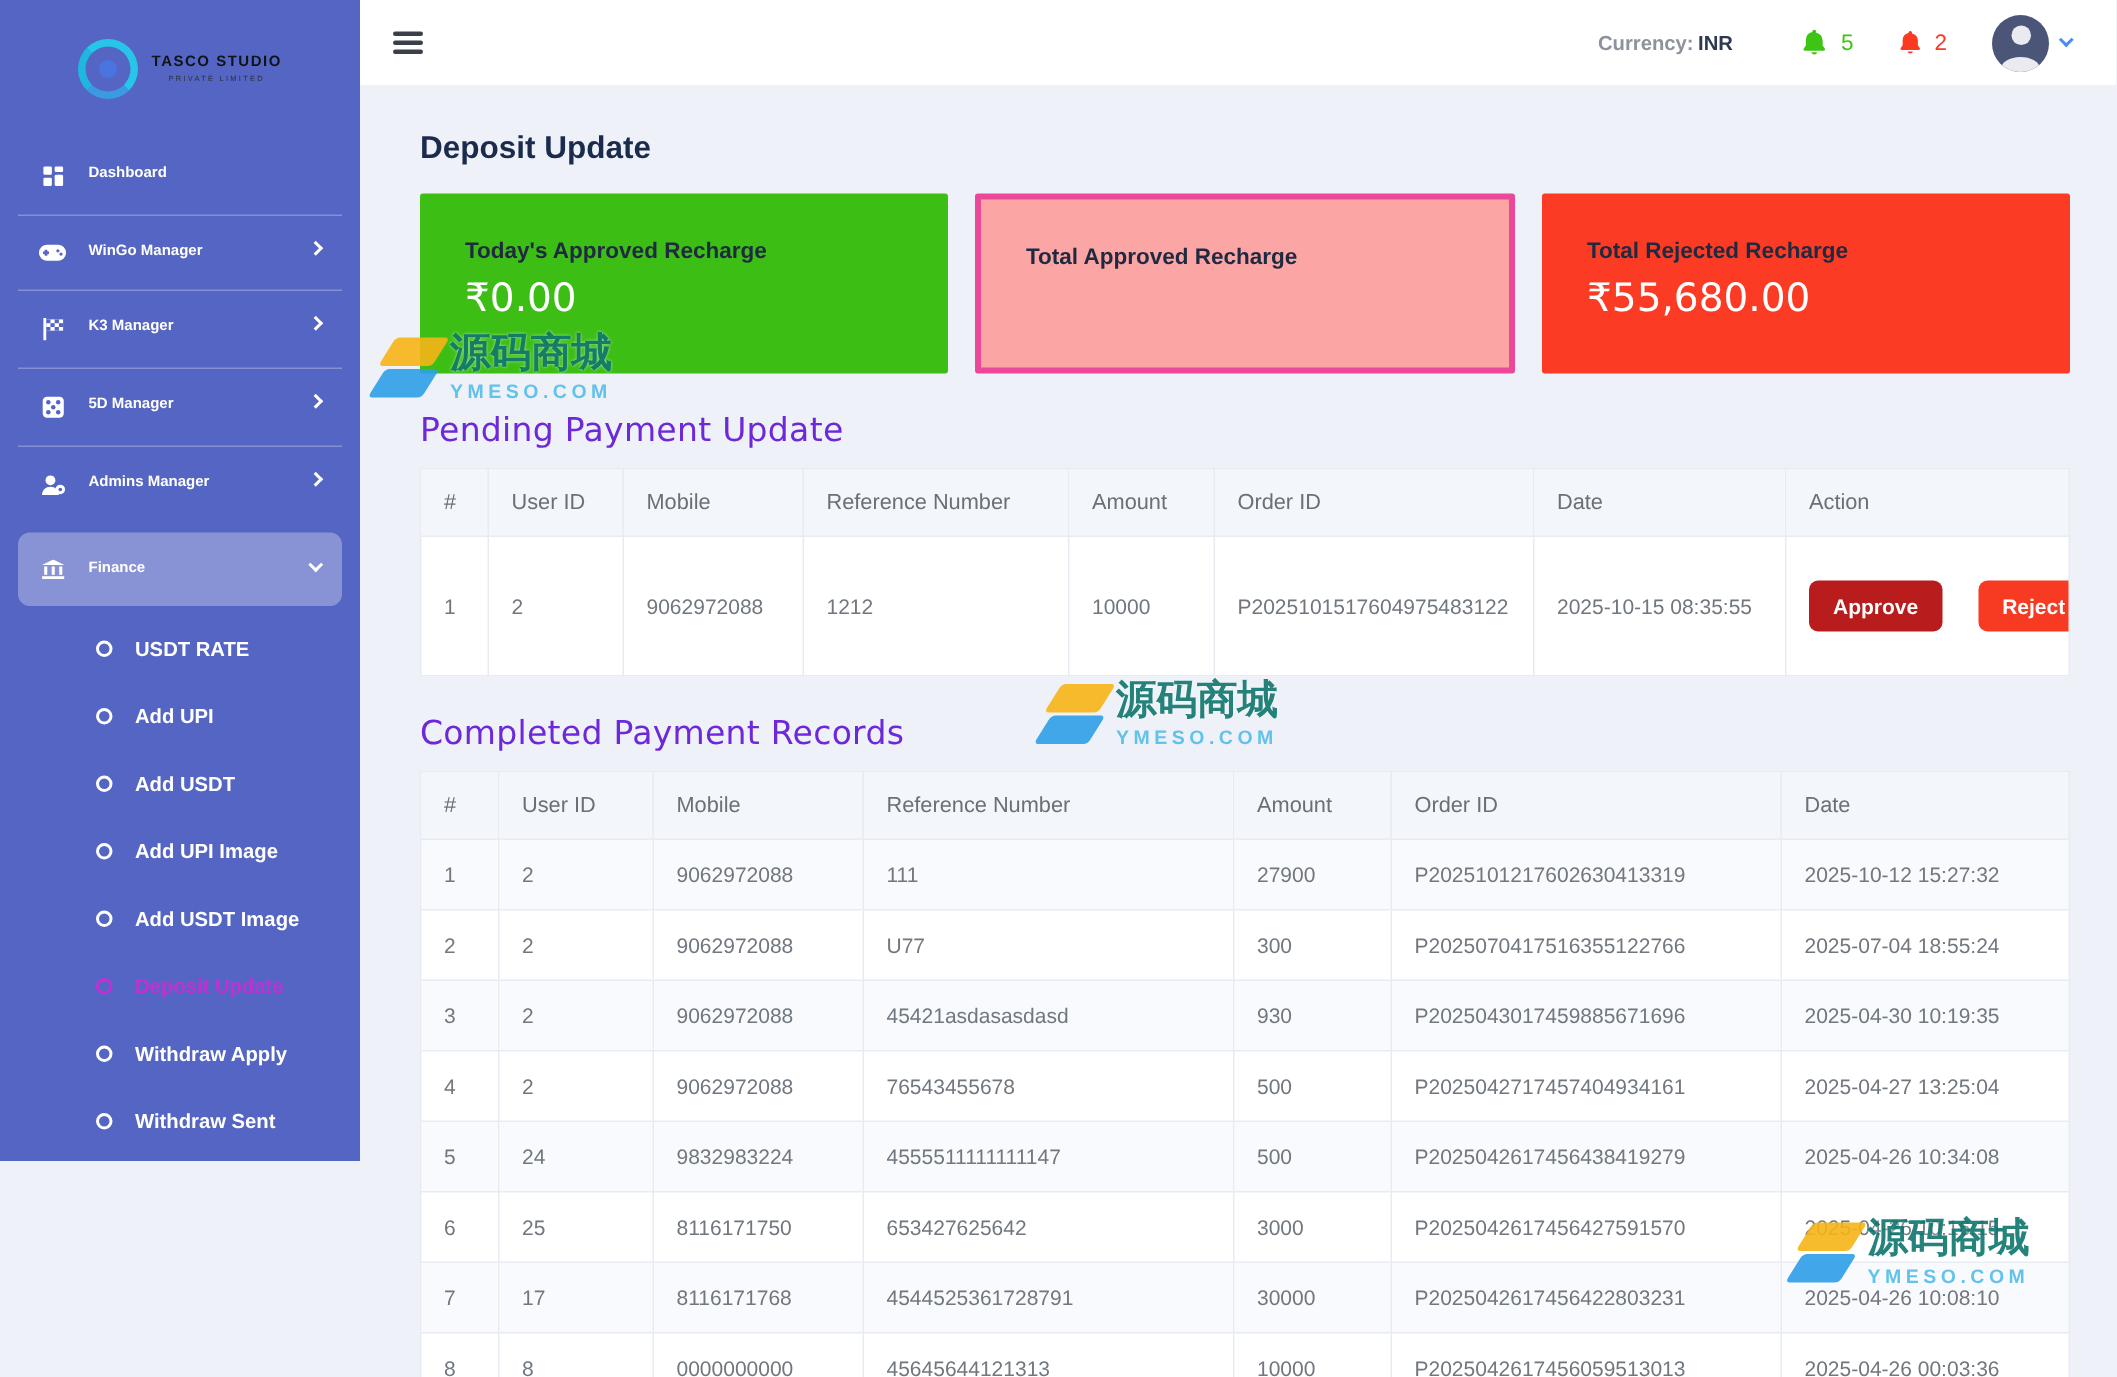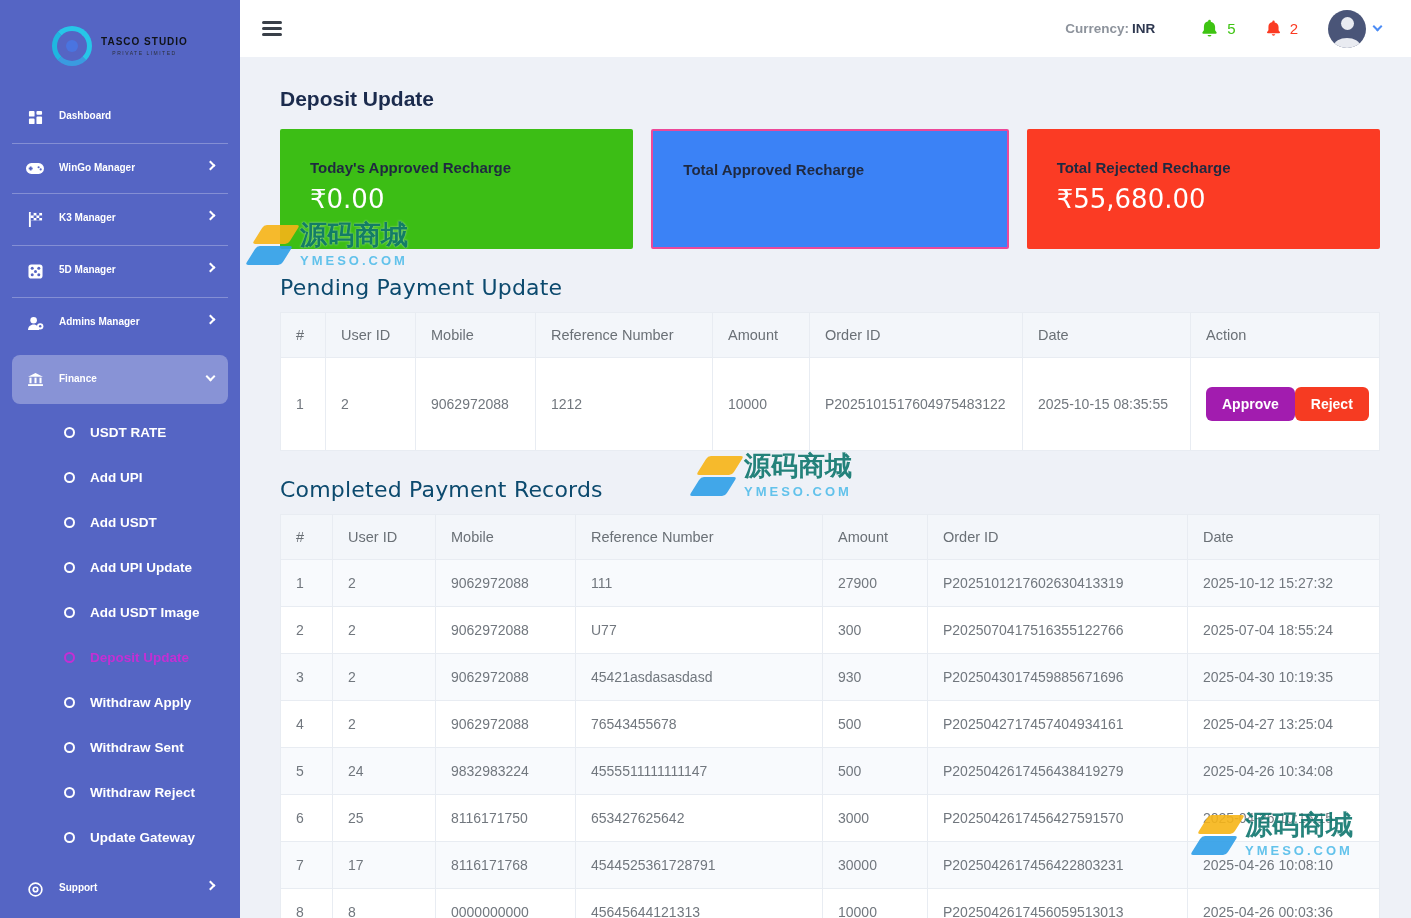--- a/index.html
+++ b/index.html
@@ -2,21 +2,21 @@
 <html><head>
 <meta charset="utf-8">
 <style>
   * { box-sizing: border-box; margin: 0; padding: 0; }
   html,body { width:1411px; height:918px; overflow:hidden; }
   body { font-family:"Liberation Sans", sans-serif; background:#eef1f7; }
 
   .app { display:flex; width:1411px; height:918px; }
 
   
-  .sidebar { width:240px; height:918px; background:#5565c4; color:#fff; flex-shrink:0; overflow:hidden; }
+  .sidebar { width:240px; height:774px; background:#5565c4; color:#fff; flex-shrink:0; overflow:hidden; }
   .logo-row { display:flex; align-items:center; justify-content:center; gap:9px; padding:26px 0 22px 0; }
   .logo-circle { width:40px; height:40px; border-radius:50%; border:5px solid #27c6e8; border-left-color:#1fb7e0; border-bottom-color:#3a9be0; position:relative; }
   .logo-circle::after { content:""; position:absolute; left:50%; top:50%; width:12px; height:12px; margin:-6px 0 0 -6px; border-radius:50%; background:#4a74e0; }
   .brand-text { display:flex; flex-direction:column; }
   .brand-name { font-size:10px; font-weight:bold; color:#101318; letter-spacing:1px; }
   .brand-sub { font-size:5px; color:#2a2f3a; letter-spacing:1.5px; margin-top:3px; text-align:center; }
 
   .nav { padding:4px 12px 0 12px; }
   .nav-item { display:flex; align-items:flex-start; gap:15px; padding:18px 14px; font-size:10px; font-weight:bold; cursor:pointer; }
   .nav-item.with-divider { border-bottom:1px solid rgba(255,255,255,.28); }
@@ -50,45 +50,45 @@
   .av-head { position:absolute; left:50%; top:7px; width:13px; height:13px; margin-left:-6.5px; border-radius:50%; background:#e9ebf1; }
   .av-body { position:absolute; left:50%; bottom:-6px; width:26px; height:16px; margin-left:-13px; border-radius:50% 50% 0 0; background:#e9ebf1; }
   .chev-blue { width:7px; height:7px; border-right:2.4px solid #4b8cf5; border-bottom:2.4px solid #4b8cf5; transform:rotate(45deg); display:inline-block; margin-top:-4px; }
 
   .content { flex:1; background:#eef1f7; padding:30px 31px 0 40px; position:relative; overflow:hidden; height:861px; }
   .page-title { font-size:21px; font-weight:bold; color:#1b2b4d; margin-bottom:18px; }
 
   .cards { display:flex; gap:18px; }
   .card { flex:1; height:120px; padding:30px 30px; border-radius:2px; }
   .card.green { background:#3cbe15; }
-  .card.white { background:#3b82f6; border:2px solid #ec4899; }
+  .card.white { background:#fca5a5; border:4px solid #ec4899; }
   .card.red { background:#fb3b24; }
   .card-title { font-size:15px; font-weight:bold; color:#1f2940; }
   .card-amount { font-family:"DejaVu Sans", sans-serif; font-size:26px; color:#fff; margin-top:8px; }
 
-  .section-title { font-size:22px; font-weight:400; color:#0c4a6e; margin:26px 0 12px 0; font-family:"DejaVu Sans", sans-serif; letter-spacing:.2px; }
+  .section-title { font-size:22px; font-weight:400; color:#6d28d9; margin:26px 0 12px 0; font-family:"DejaVu Sans", sans-serif; letter-spacing:.2px; }
 
   table { width:100%; border-collapse:collapse; background:#fff; table-layout:fixed; }
   th, td { border:1px solid #e8ecf2; text-align:left; overflow:hidden; white-space:nowrap; }
   th { padding:14px 15px; font-size:14.5px; font-weight:400; color:#6a7076; background:#f3f6fa; }
   td { font-size:14px; color:#71777e; }
   .pending-table td { padding:29px 15px; }
   .completed-table td { padding:15px 15px; }
   .completed-table tbody tr:nth-child(odd) { background:#f8fafd; }
 
   .pending-table th:nth-child(1){width:45px} .pending-table th:nth-child(2){width:90px}
   .pending-table th:nth-child(3){width:120px} .pending-table th:nth-child(4){width:177px}
   .pending-table th:nth-child(5){width:97px} .pending-table th:nth-child(6){width:213px}
   .pending-table th:nth-child(7){width:168px}
   .completed-table th:nth-child(1){width:52px} .completed-table th:nth-child(2){width:103px}
   .completed-table th:nth-child(3){width:140px} .completed-table th:nth-child(4){width:247px}
   .completed-table th:nth-child(5){width:105px} .completed-table th:nth-child(6){width:260px}
 
   .btn { display:inline-block; border:none; border-radius:6px; padding:9px 16px; font-size:14px; font-weight:bold; color:#fff; cursor:pointer; font-family:"Liberation Sans",sans-serif; }
-  .btn-approve { background:#a21caf; margin-right:0; }
+  .btn-approve { background:#b91c1c; margin-right:24px; }
   .btn-reject { background:#f63b22; }
 
   
   .wm { position:absolute; display:flex; align-items:center; gap:6px; opacity:.9; pointer-events:none; z-index:5; }
   .wm-logo { display:flex; flex-direction:column; align-items:center; }
   .wm-s-top { width:36px; height:19px; background:#f7b517; transform:skewX(-32deg); border-radius:3px; }
   .wm-s-bot { width:36px; height:19px; background:#2f9fe8; transform:skewX(-32deg) translateX(-7px); border-radius:3px; margin-top:2px; }
   .wm-cn { font-size:27px; font-weight:bold; color:#0f766e; line-height:1; text-shadow:0 0 2px rgba(255,255,255,.7); }
   .wm-en { font-size:13px; font-weight:bold; color:#53bdea; letter-spacing:3px; margin-top:4px; }
   #wm1 { left:18px; top:165px; }
@@ -197,21 +197,21 @@
         <div class="sub-item">
           <span class="ring"></span>
           <span>Add UPI</span>
         </div>
         <div class="sub-item">
           <span class="ring"></span>
           <span>Add USDT</span>
         </div>
         <div class="sub-item">
           <span class="ring"></span>
-          <span>Add UPI Update</span>
+          <span>Add UPI Image</span>
         </div>
         <div class="sub-item">
           <span class="ring"></span>
           <span>Add USDT Image</span>
         </div>
         <div class="sub-item active">
           <span class="ring"></span>
           <span>Deposit Update</span>
         </div>
         <div class="sub-item">

